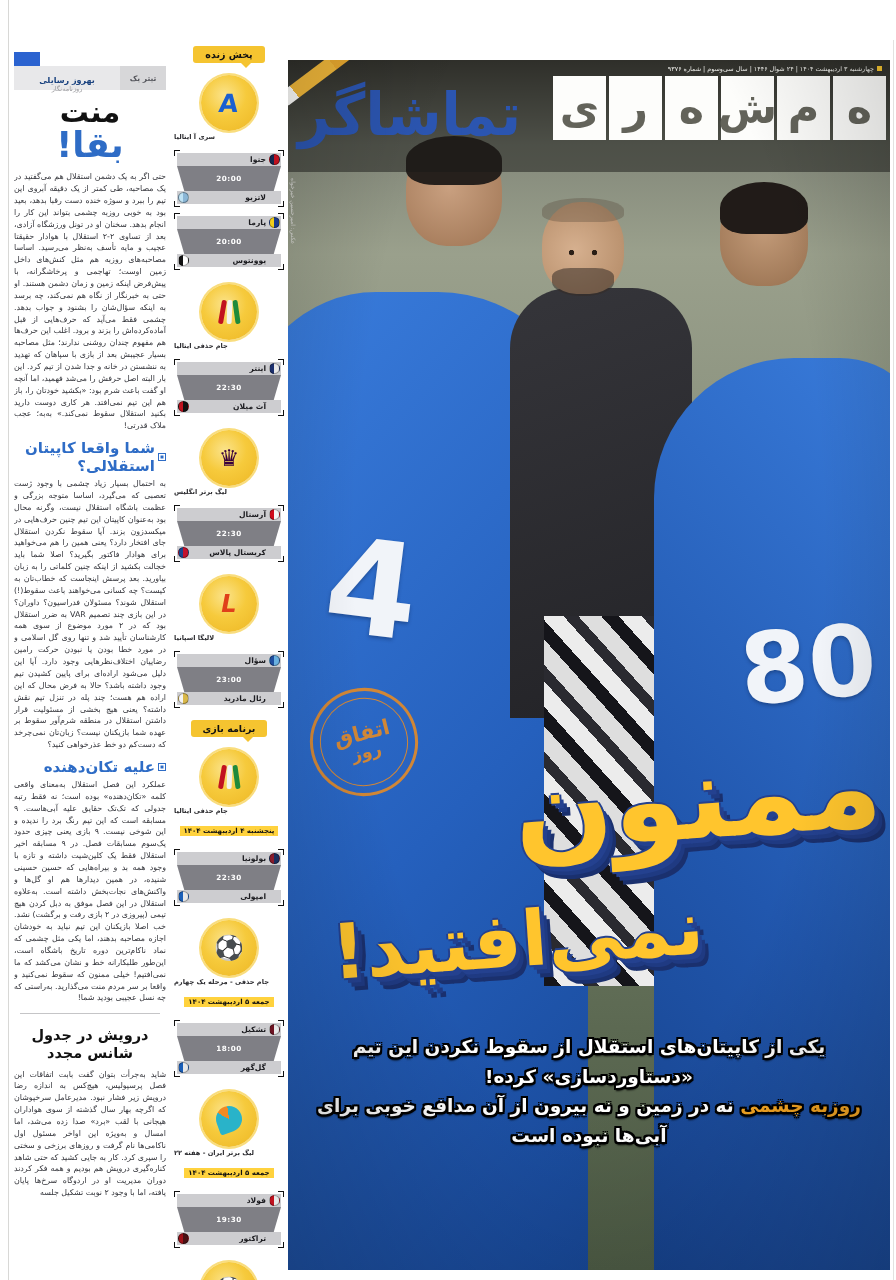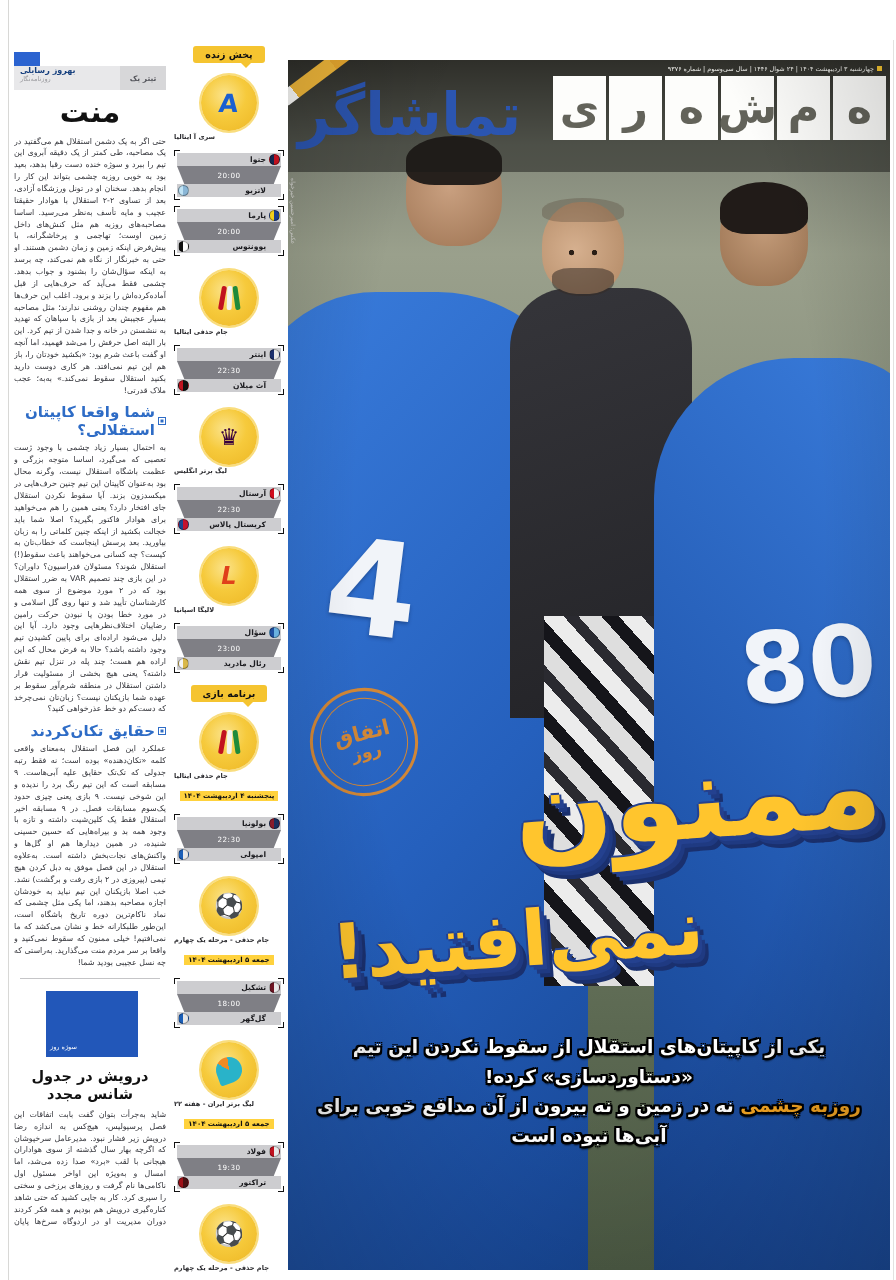--- a/index.html
+++ b/index.html
@@ -9,21 +9,21 @@
   .scan-edge-l { position:absolute; left:8px; top:0; width:1px; height:1280px; background:#d8d8d6; }
   .scan-edge-r { position:absolute; right:2px; top:40px; width:1px; height:1240px; background:#e2e2e0; }
 
   
   .article-col { position:absolute; left:14px; top:52px; width:152px; height:1175px; overflow:hidden; direction:rtl; }
   .kicker-row { position:relative; height:40px; margin-bottom:4px; }
   .kicker-sq { position:absolute; left:0; top:0; width:26px; height:26px; background:#2b63d0; }
   .kicker-bar { position:absolute; left:0; right:0; top:14px; height:24px; display:flex; direction:rtl; }
   .kicker-tag { background:#d7d7d9; color:#55565c; font-size:7.5px; font-weight:bold; width:46px;
     display:flex; align-items:center; justify-content:center; }
-  .kicker-auth { background:#e8e8ea; flex:1; padding:0 6px; text-align:left; }
+  .kicker-auth { background:#e8e8ea; flex:1; padding:10px 6px; text-align:center; }
   .kicker-auth .auth { font-size:8px; font-weight:bold; color:#17407e; }
   .kicker-auth .role { font-size:6.5px; color:#9a9a9e; }
   .art-title { text-align:center; line-height:1.02; margin:6px 0 8px; }
   .art-title .t1 { display:block; font-size:29px; font-weight:900; color:#111; }
   .art-title .t2 { display:block; font-size:35px; font-weight:900; color:#2e6cc6; }
   p.body { font-size:7.9px; line-height:1.5; color:#33343a; text-align:justify; margin-bottom:7px; }
   .sec-h { display:flex; align-items:center; gap:3px; margin:4px 0 3px; }
   .sec-bullet { width:8px; height:8px; background:#2e6cc6; border:1px solid #2e6cc6; box-shadow:inset 0 0 0 1.5px #fff; flex:0 0 auto; }
   .sec-title { font-size:15px; font-weight:bold; color:#2e6cc6; }
   .divider { border-top:1px solid #c5c5c7; margin:9px 6px 12px; }
@@ -42,21 +42,21 @@
     background:radial-gradient(circle at 42% 36%, #fbe38a 0%, #f6ca3c 45%, #edb623 100%);
     display:flex; align-items:center; justify-content:center; margin:2px auto 2px; box-shadow:0 0 0 2px #f9dd7e; }
   .lg-name { font-size:6.6px; font-weight:bold; color:#2c2c30; text-align:left; margin-bottom:3px; }
   .lg-date { display:inline-block; background:#ffd23d; color:#111; font-size:7px; font-weight:900; padding:1px 4px; margin-bottom:4px; }
   .group { text-align:center; margin-bottom:6px; width:100%; }
   .fx { position:relative; width:104px; margin:12px auto 9px; }
   .fx .trow { position:relative; height:13px; background:#cdcdd0; display:flex; align-items:center; }
   .fx .trow .nm { width:100%; font-size:7.6px; font-weight:bold; color:#1c1c20; text-align:right; padding:0 15px 0 13px; white-space:nowrap; overflow:hidden; }
   .fx .crest { position:absolute; top:1px; width:11px; height:11px; border-radius:50%; border:1px solid rgba(0,0,0,.35); }
   .fx .crest.r { right:1px; } .fx .crest.l { left:1px; }
-  .fx .tbar { height:18px; background:#7f7f85; color:#fff; font-size:7.2px; font-weight:normal;
+  .fx .tbar { height:25px; background:#7f7f85; color:#fff; font-size:7.2px; font-weight:bold;
     display:flex; align-items:center; justify-content:center;
     clip-path:polygon(0 0,100% 0,93% 100%,7% 100%); letter-spacing:.5px; }
   .cb { position:absolute; width:6px; height:6px; }
   .cb.tl { top:-3px; right:-3px; border-top:1.6px solid #111; border-right:1.6px solid #111; }
   .cb.tr { top:-3px; left:-3px; border-top:1.6px solid #111; border-left:1.6px solid #111; }
   .cb.bl { bottom:-3px; right:-3px; border-bottom:1.6px solid #111; border-right:1.6px solid #111; }
   .cb.br { bottom:-3px; left:-3px; border-bottom:1.6px solid #111; border-left:1.6px solid #111; }
   .g-seriea { color:#1a5fd0; font-weight:900; font-size:25px; transform:skew(-6deg); }
   .g-coppa { display:flex; gap:2px; }
   .g-coppa i { width:5px; height:24px; display:block; border-radius:2px; }
@@ -143,36 +143,34 @@
       <div class="kicker-bar">
         <div class="kicker-tag">تیتر یک</div>
         <div class="kicker-auth">
           <div class="auth">بهروز رسایلی</div>
           <div class="role">روزنامه‌نگار</div>
         </div>
       </div>
     </div>
     <h1 class="art-title">
       <span class="t1">منت</span>
+      <span class="t2">بقا!</span>
     </h1>
     <p class="body">حتی اگر به یک دشمن استقلال هم می‌گفتید در یک مصاحبه، طی کمتر از یک دقیقه آبروی این تیم را ببرد و سوژه خنده دست رقبا بدهد، بعید بود به خوبی روزبه چشمی بتواند این کار را انجام بدهد. سخنان او در تونل ورزشگاه آزادی، بعد از تساوی ۲-۲ استقلال با هوادار حقیقتا عجیب و مایه تأسف به‌نظر می‌رسید. اساسا مصاحبه‌های روزبه هم مثل کنش‌های داخل زمین اوست؛ تهاجمی و پرخاشگرانه، با پیش‌فرض اینکه زمین و زمان دشمن هستند. او حتی به خبرنگار از نگاه هم نمی‌کند، چه برسد به اینکه سؤال‌شان را بشنود و جواب بدهد. چشمی فقط می‌آید که حرف‌هایی از قبل آماده‌کرده‌اش را بزند و برود. اغلب این حرف‌ها هم مفهوم چندان روشنی ندارند؛ مثل مصاحبه بسیار عجیبش بعد از بازی با سپاهان که تهدید به ننشستن در خانه و جدا شدن از تیم کرد. این بار البته اصل حرفش را می‌شد فهمید، اما آنچه او گفت باعث شرم بود: «بکشید خودتان را، باز هم این تیم نمی‌افتد. هر کاری دوست دارید بکنید استقلال سقوط نمی‌کند.» به‌به؛ عجب ملاک قدرتی!</p>
     <div class="sec-h">
       <span class="sec-bullet"></span>
       <span class="sec-title">شما واقعا کاپیتان استقلالی؟</span>
     </div>
     <p class="body">به احتمال بسیار زیاد چشمی با وجود ژست تعصبی که می‌گیرد، اساسا متوجه بزرگی و عظمت باشگاه استقلال نیست، وگرنه محال بود به‌عنوان کاپیتان این تیم چنین حرف‌هایی در میکسدزون بزند. آیا سقوط نکردن استقلال جای افتخار دارد؟ یعنی همین را هم می‌خواهید برای هوادار فاکتور بگیرید؟ اصلا شما باید خجالت بکشید از اینکه چنین کلماتی را به زبان بیاورید. بعد پرسش اینجاست که خطاب‌تان به کیست؟ چه کسانی می‌خواهند باعث سقوط(!) استقلال شوند؟ مسئولان فدراسیون؟ داوران؟ در این بازی چند تصمیم VAR به ضرر استقلال بود که در ۲ مورد موضوع از سوی همه کارشناسان تأیید شد و تنها روی گل اسلامی و در مورد خطا بودن یا نبودن حرکت رامین رضاییان اختلاف‌نظرهایی وجود دارد. آیا این دلیل می‌شود اراده‌ای برای پایین کشیدن تیم وجود داشته باشد؟ حالا به فرض محال که این اراده هم هست؛ چند پله در تنزل تیم نقش داشته؟ یعنی هیچ بخشی از مسئولیت قرار داشتن استقلال در منطقه شرم‌آور سقوط بر عهده شما بازیکنان نیست؟ زبان‌تان نمی‌چرخد که دست‌کم دو خط عذرخواهی کنید؟</p>
     <div class="sec-h">
       <span class="sec-bullet"></span>
-      <span class="sec-title">حقایق تکان‌کردند</span>
+      <span class="sec-title">علیه تکان‌دهنده</span>
     </div>
     <p class="body">عملکرد این فصل استقلال به‌معنای واقعی کلمه «تکان‌دهنده» بوده است؛ نه فقط رتبه جدولی که تک‌تک حقایق علیه آبی‌هاست. ۹ مسابقه است که این تیم رنگ برد را ندیده و این شوخی نیست. ۹ بازی یعنی چیزی حدود یک‌سوم مسابقات فصل. در ۹ مسابقه اخیر استقلال فقط یک کلین‌شیت داشته و تازه با وجود همه بد و بیراه‌هایی که حسین حسینی شنیده، در همین دیدارها هم او گل‌ها و واکنش‌های نجات‌بخش داشته است. به‌علاوه استقلال در این فصل موفق به دبل کردن هیچ تیمی (پیروزی در ۲ بازی رفت و برگشت) نشد. خب اصلا بازیکنان این تیم نباید به خودشان اجازه مصاحبه بدهند، اما یکی مثل چشمی که نماد ناکام‌ترین دوره تاریخ باشگاه است، این‌طور طلبکارانه خط و نشان می‌کشد که ما نمی‌افتیم! خیلی ممنون که سقوط نمی‌کنید و واقعا بر سر مردم منت می‌گذارید. به‌راستی که چه نسل عجیبی بودید شما!</p>
     <div class="divider"></div>
-    <div class="subject-box">
-      <span class="lbl">سوژه روز</span>
-    </div>
     <div class="subject-title">درویش در جدول شانس مجدد</div>
     <p class="body">شاید به‌جرأت بتوان گفت بابت اتفاقات این فصل پرسپولیس، هیچ‌کس به اندازه رضا درویش زیر فشار نبود. مدیرعامل سرخپوشان که اگرچه بهار سال گذشته از سوی هواداران هیجانی با لقب «برد» صدا زده می‌شد، اما امسال و به‌ویژه این اواخر مسئول اول ناکامی‌ها نام گرفت و روزهای برزخی و سختی را سپری کرد. کار به جایی کشید که حتی شاهد کناره‌گیری درویش هم بودیم و همه فکر کردند دوران مدیریت او در اردوگاه سرخ‌ها پایان یافته، اما با وجود ۲ نوبت تشکیل جلسه</p>
 
   </div>
 
   <div class="sched-col">
       <div class="tab">پخش زنده</div>
       <div class="group">
         <div class="lg-badge">
           <span class="g-seriea">A</span>

